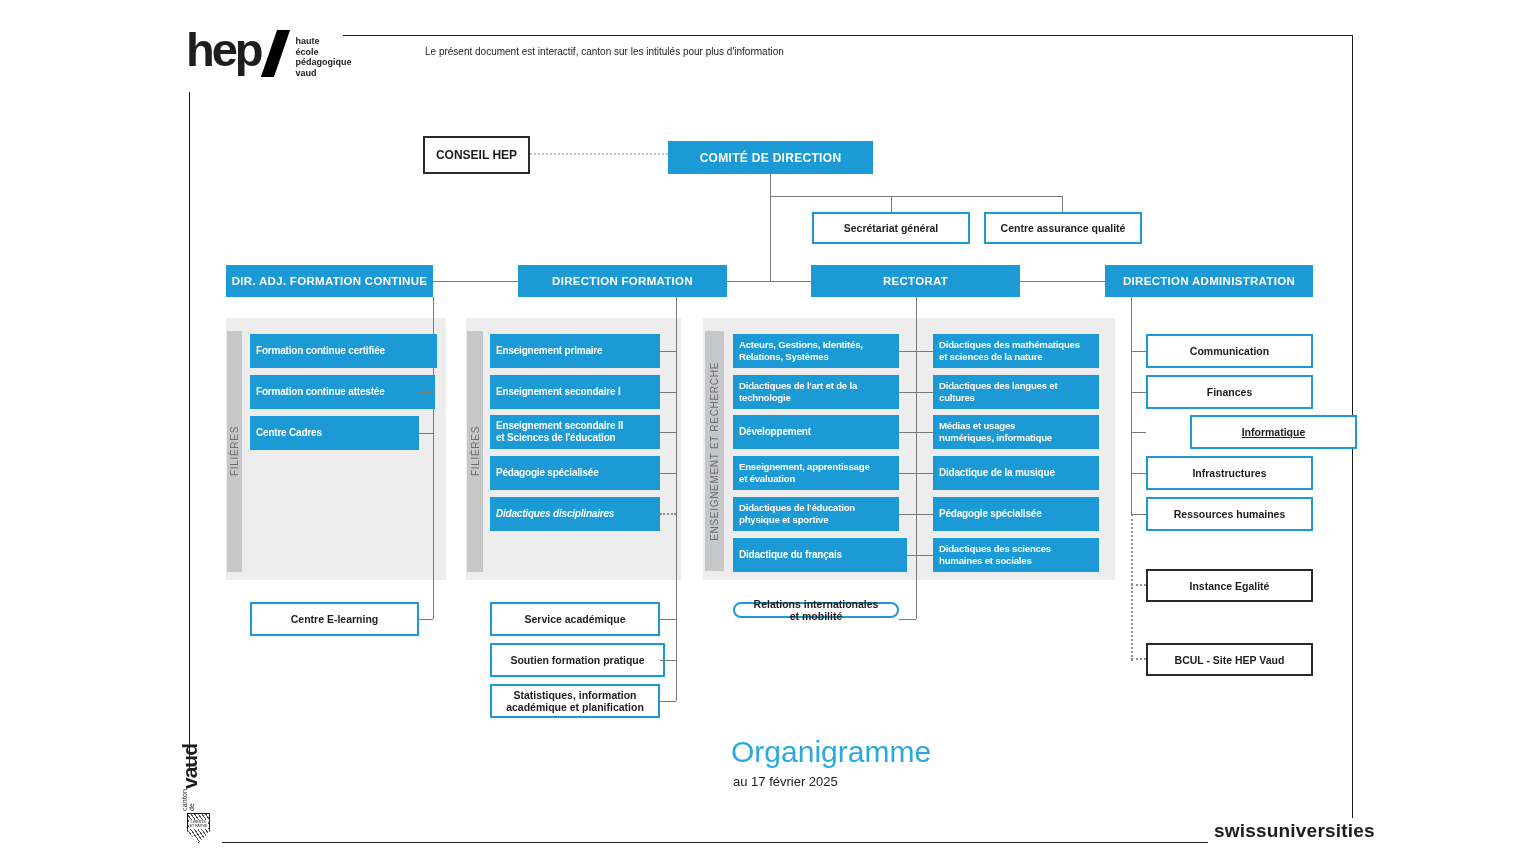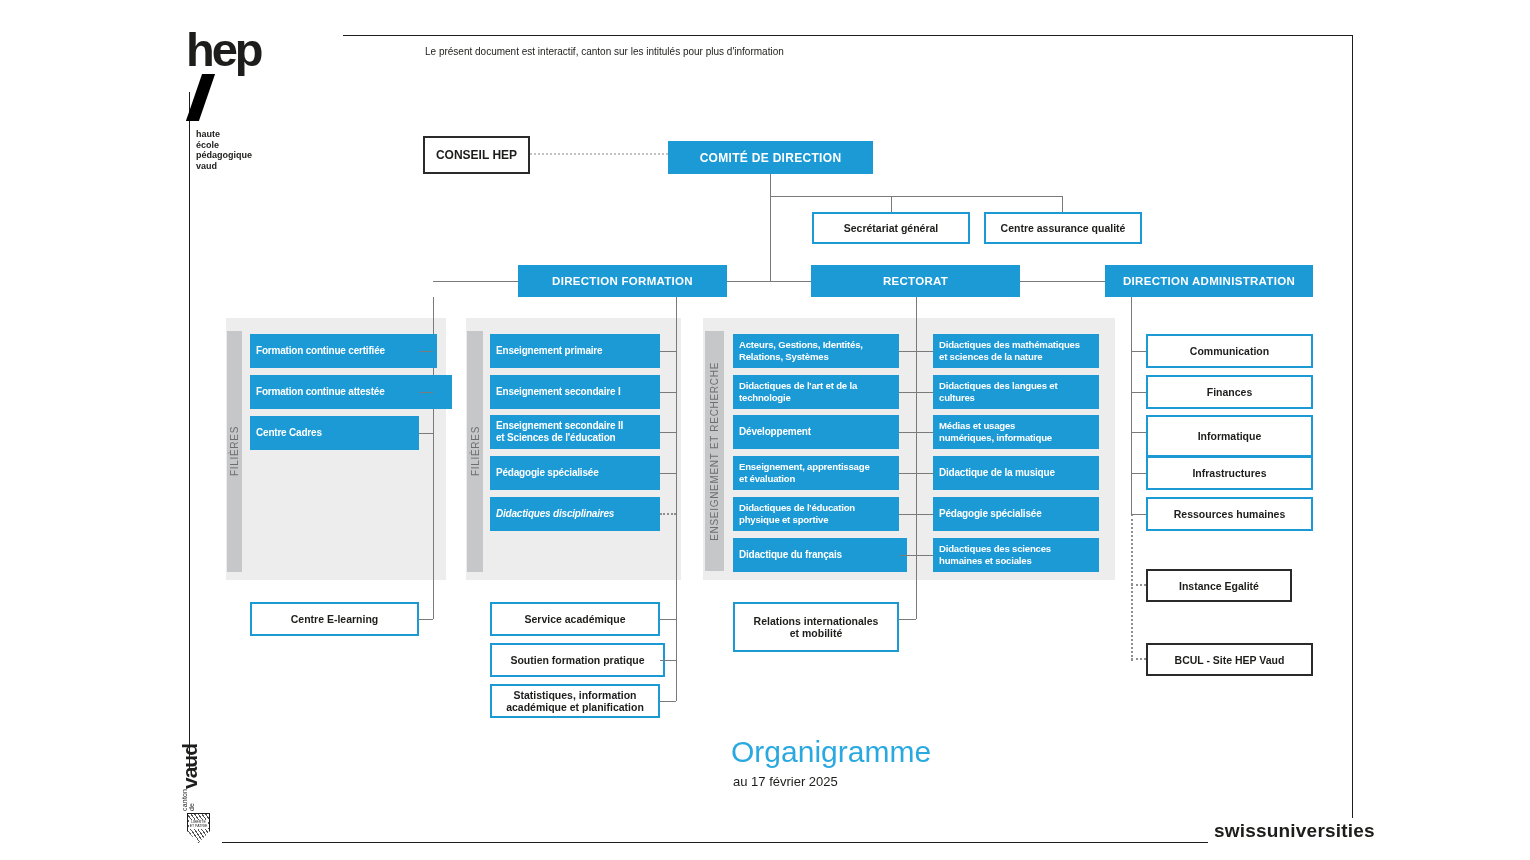--- a/index.html
+++ b/index.html
@@ -23,21 +23,21 @@
   .wb{position:absolute;background:#fff;border:2px solid #1b9ad6;color:#1d1d1b;font-weight:bold;
       font-size:10.5px;line-height:12.5px;display:flex;align-items:center;justify-content:center;
       text-align:center;box-sizing:border-box;white-space:pre-line;cursor:pointer;}
   .db{position:absolute;background:#fff;border:2px solid #2a2a2a;color:#1d1d1b;font-weight:bold;
       font-size:10.5px;display:flex;align-items:center;justify-content:center;text-align:center;
       box-sizing:border-box;cursor:pointer;}
   .panel{position:absolute;background:#ededee;}
   .bar{position:absolute;background:#c6c7c8;color:#6d6e70;display:flex;align-items:center;justify-content:center;}
   .bar span{writing-mode:vertical-rl;transform:rotate(180deg);font-size:10px;letter-spacing:.7px;white-space:nowrap;}
   
-  #brand{position:absolute;left:186px;top:28px;display:flex;align-items:flex-start;flex-direction:column;}
+  #brand{position:absolute;left:186px;top:28px;display:flex;align-items:flex-start;}
   #brand .word{font-size:47px;font-weight:bold;letter-spacing:-3px;line-height:44px;}
   #brand .slash{width:13px;height:47px;background:#000;transform:skewX(-19deg);margin:2px 4px 0 8px;}
   #brand .sub{font-size:9px;font-weight:bold;line-height:10.5px;margin:8px 0 0 10px;white-space:pre-line;}
   #note{position:absolute;left:425px;top:46px;font-size:10px;color:#1d1d1b;}
   .conseil{position:absolute;left:423px;top:136px;width:107px;height:38px;background:#fff;
       border:2px solid #2a2a2a;display:flex;align-items:center;justify-content:center;
       font-size:12px;font-weight:bold;box-sizing:border-box;cursor:pointer;}
   .comite{position:absolute;left:668px;top:141px;width:205px;height:33px;background:#1b9ad6;color:#fff;
       display:flex;align-items:center;justify-content:center;font-size:12px;font-weight:bold;
       letter-spacing:.3px;box-sizing:border-box;cursor:pointer;}
@@ -81,20 +81,21 @@
   <div class="comite">COMITÉ DE DIRECTION</div>
 
   <div class="ln" style="left:770px;top:174px;width:1px;height:108px;"></div>
   <div class="ln" style="left:770px;top:196px;width:293px;height:1px;"></div>
   <div class="ln" style="left:891px;top:196px;width:1px;height:16px;"></div>
   <div class="ln" style="left:1062px;top:196px;width:1px;height:16px;"></div>
 
   <div class="wb" style="left:812px;top:212px;width:158px;height:32px;">Secrétariat général</div>
   <div class="wb" style="left:984px;top:212px;width:158px;height:32px;">Centre assurance qualité</div>
 
+  <div class="hd" style="left:226px;top:265px;width:207px;height:32px;">DIR. ADJ. FORMATION CONTINUE</div>
   <div class="hd" style="left:518px;top:265px;width:209px;height:32px;">DIRECTION FORMATION</div>
   <div class="hd" style="left:811px;top:265px;width:209px;height:32px;">RECTORAT</div>
   <div class="hd" style="left:1105px;top:265px;width:208px;height:32px;">DIRECTION ADMINISTRATION</div>
   <div class="ln" style="left:433px;top:281px;width:85px;height:1px;"></div>
   <div class="ln" style="left:727px;top:281px;width:84px;height:1px;"></div>
   <div class="ln" style="left:1020px;top:281px;width:85px;height:1px;"></div>
 
   <div class="panel" style="left:226px;top:318px;width:220px;height:262px;"></div>
   <div class="panel" style="left:466px;top:318px;width:215px;height:262px;"></div>
   <div class="panel" style="left:703px;top:318px;width:412px;height:262px;"></div>
@@ -108,21 +109,21 @@
       <span>ENSEIGNEMENT ET RECHERCHE</span>
     </div>
 
   <div class="ln" style="left:433px;top:297px;width:1px;height:322px;"></div>
   <div class="ln" style="left:676px;top:297px;width:1px;height:404px;"></div>
   <div class="ln" style="left:916px;top:297px;width:1px;height:322px;"></div>
   <div class="ln" style="left:1131px;top:297px;width:1px;height:217px;"></div>
   <div class="dot-v" style="left:1131px;top:514px;height:147px;"></div>
 
   <div class="bb" style="left:250px;top:334px;width:187px;height:34px;">Formation continue certifiée</div>
-  <div class="bb" style="left:250px;top:375px;width:202px;height:34px;text-align:center;">Formation continue attestée</div>
+  <div class="bb" style="left:250px;top:375px;width:185px;height:34px;text-align:center;">Formation continue attestée</div>
   <div class="bb" style="left:250px;top:416px;width:169px;height:34px;">Centre Cadres</div>
   <div class="ln" style="left:419px;top:351px;width:14px;height:1px;"></div>
   <div class="ln" style="left:419px;top:392px;width:14px;height:1px;"></div>
   <div class="ln" style="left:419px;top:433px;width:14px;height:1px;"></div>
   <div class="wb" style="left:250px;top:602px;width:169px;height:34px;">Centre E-learning</div>
   <div class="ln" style="left:419px;top:619px;width:14px;height:1px;"></div>
 
   <div class="bb" style="left:490px;top:334px;width:170px;height:34px;">Enseignement primaire</div>
   <div class="bb" style="left:490px;top:375px;width:170px;height:34px;">Enseignement secondaire I</div>
   <div class="bb" style="left:490px;top:415px;width:170px;height:34px;">Enseignement secondaire II
@@ -168,35 +169,35 @@
   <div class="bb" style="left:933px;top:456px;width:166px;height:34px;">Didactique de la musique</div>
   <div class="bb" style="left:933px;top:497px;width:166px;height:34px;">Pédagogie spécialisée</div>
   <div class="bb sm" style="left:933px;top:538px;width:166px;height:34px;">Didactiques des sciences
 humaines et sociales</div>
   <div class="ln" style="left:916px;top:351px;width:17px;height:1px;"></div>
   <div class="ln" style="left:916px;top:392px;width:17px;height:1px;"></div>
   <div class="ln" style="left:916px;top:432px;width:17px;height:1px;"></div>
   <div class="ln" style="left:916px;top:473px;width:17px;height:1px;"></div>
   <div class="ln" style="left:916px;top:514px;width:17px;height:1px;"></div>
   <div class="ln" style="left:916px;top:555px;width:17px;height:1px;"></div>
-  <div class="wb" style="left:733px;top:602px;width:166px;height:50px;">Relations internationales
+  <div class="wb" style="left:733px;top:602px;width:166px;height:16px;border-radius:8px;">Relations internationales
 et mobilité</div>
   <div class="ln" style="left:899px;top:619px;width:17px;height:1px;"></div>
 
   <div class="wb" style="left:1146px;top:334px;width:167px;height:34px;">Communication</div>
   <div class="wb" style="left:1146px;top:375px;width:167px;height:34px;">Finances</div>
-  <div class="wb" style="left:1146px;top:415px;width:167px;height:42px;">Informatique</div>
+  <div class="wb" style="left:1190px;top:415px;width:167px;height:34px;text-decoration:underline;">Informatique</div>
   <div class="wb" style="left:1146px;top:456px;width:167px;height:34px;">Infrastructures</div>
   <div class="wb" style="left:1146px;top:497px;width:167px;height:34px;">Ressources humaines</div>
   <div class="ln" style="left:1131px;top:351px;width:15px;height:1px;"></div>
   <div class="ln" style="left:1131px;top:392px;width:15px;height:1px;"></div>
   <div class="ln" style="left:1131px;top:432px;width:15px;height:1px;"></div>
   <div class="ln" style="left:1131px;top:473px;width:15px;height:1px;"></div>
   <div class="ln" style="left:1131px;top:514px;width:15px;height:1px;"></div>
-  <div class="db" style="left:1146px;top:569px;width:146px;height:33px;">Instance Egalité</div>
+  <div class="db" style="left:1146px;top:569px;width:167px;height:33px;">Instance Egalité</div>
   <div class="db" style="left:1146px;top:643px;width:167px;height:33px;">BCUL - Site HEP Vaud</div>
   <div class="dot-h2" style="left:1131px;top:584px;width:15px;"></div>
   <div class="dot-h2" style="left:1131px;top:658px;width:15px;"></div>
 
   <div id="title">Organigramme</div>
   <div id="date">au 17 février 2025</div>
   <div id="partner">swissuniversities</div>
 
   <div id="canton">
     <div class="rot">

